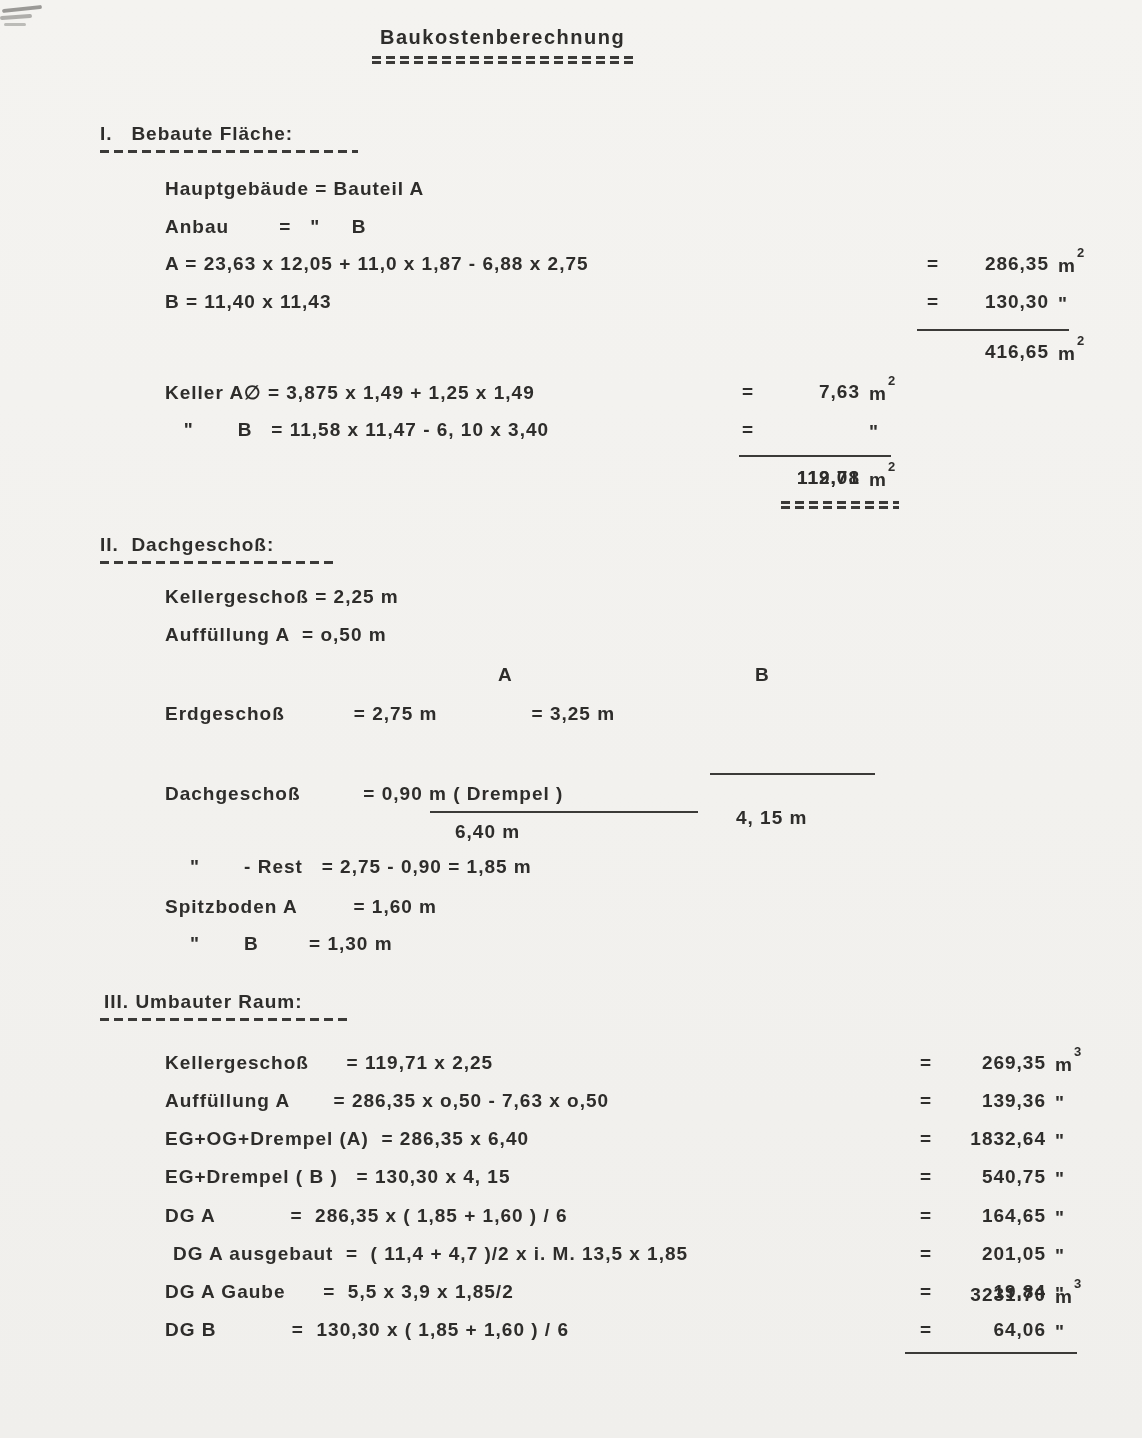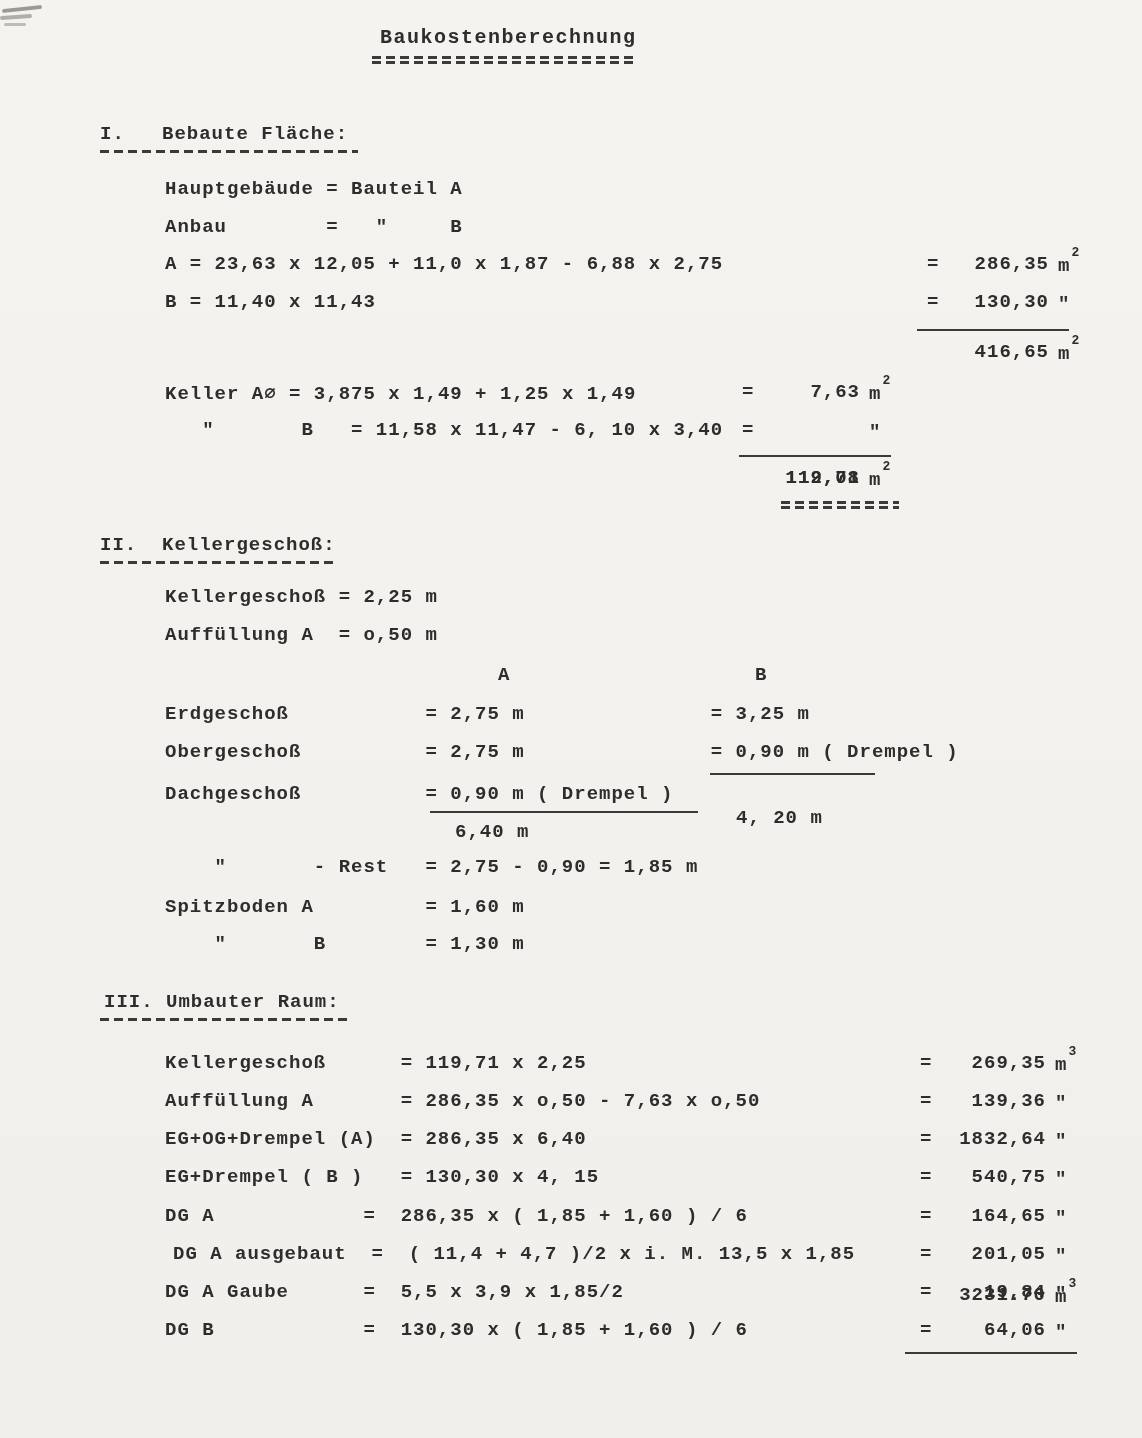--- a/index.html
+++ b/index.html
@@ -1,20 +1,20 @@
 <!DOCTYPE html>
 <html><head>
 <meta charset="utf-8">
 <style>
   html,body{margin:0;padding:0;background:#e8e7e4;}
   .page{
     position:relative;
     width:1142px;height:1438px;
     background:linear-gradient(180deg,#f4f3f0 0%,#f2f1ee 55%,#f0efec 100%);
-    font-family:Liberation Mono, monospace;
+    font-family:Liberation Sans, sans-serif;
     font-weight:700;
     font-size:19px;
     letter-spacing:1px;
     color:#2e2d2b;
     overflow:hidden;
   }
   .t{position:absolute;white-space:pre;}
   .center-title{position:absolute;font-size:20px;letter-spacing:1.5px;}
   .result{position:absolute;display:flex;align-items:flex-start;}
   .result .eq{width:18px;}
@@ -85,36 +85,35 @@
   </div>
 
   <div class="rule" style="left:739px;top:455px;width:152px;"></div>
   <div class="result" style="left:742px;top:467px;">
     <span class="eq"></span>
     <span class="val" style="width:100px;">119,71</span>
     <span class="unit"><span>m</span><sup class="s">2</sup></span>
   </div>
   <div class="ddash" style="left:781px;top:501px;width:118px;"></div>
 
-  <div class="t" style="left:100px;top:534px;">II.  Kellergeschoß:</div>
+  <div class="t" style="left:100px;top:534px;">II.  Dachgeschoß:</div>
   <div class="dash" style="left:100px;top:561px;width:235px;"></div>
 
   <div class="t" style="left:165px;top:586px;">Kellergeschoß = 2,25 m</div>
   <div class="t" style="left:165px;top:624px;">Auffüllung A  = o,50 m</div>
 
   <div class="t" style="left:498px;top:664px;">A</div>
   <div class="t" style="left:755px;top:664px;">B</div>
 
   <div class="t" style="left:165px;top:703px;">Erdgeschoß           = 2,75 m               = 3,25 m</div>
-  <div class="t" style="left:165px;top:741px;">Obergeschoß          = 2,75 m               = 0,90 m ( Drempel )</div>
   <div class="rule" style="left:710px;top:773px;width:165px;"></div>
   <div class="t" style="left:165px;top:783px;">Dachgeschoß          = 0,90 m ( Drempel )</div>
   <div class="rule" style="left:430px;top:811px;width:268px;"></div>
   <div class="t" style="left:455px;top:821px;">6,40 m</div>
-  <div class="t" style="left:736px;top:807px;">4, 20 m</div>
+  <div class="t" style="left:736px;top:807px;">4, 15 m</div>
 
   <div class="t" style="left:165px;top:856px;">    "       - Rest   = 2,75 - 0,90 = 1,85 m</div>
   <div class="t" style="left:165px;top:896px;">Spitzboden A         = 1,60 m</div>
   <div class="t" style="left:165px;top:933px;">    "       B        = 1,30 m</div>
 
   <div class="t" style="left:104px;top:991px;">III. Umbauter Raum:</div>
   <div class="dash" style="left:100px;top:1018px;width:248px;"></div>
 
   <div class="t" style="left:165px;top:1052px;">Kellergeschoß      = 119,71 x 2,25</div>
   <div class="result" style="left:920px;top:1052px;">

